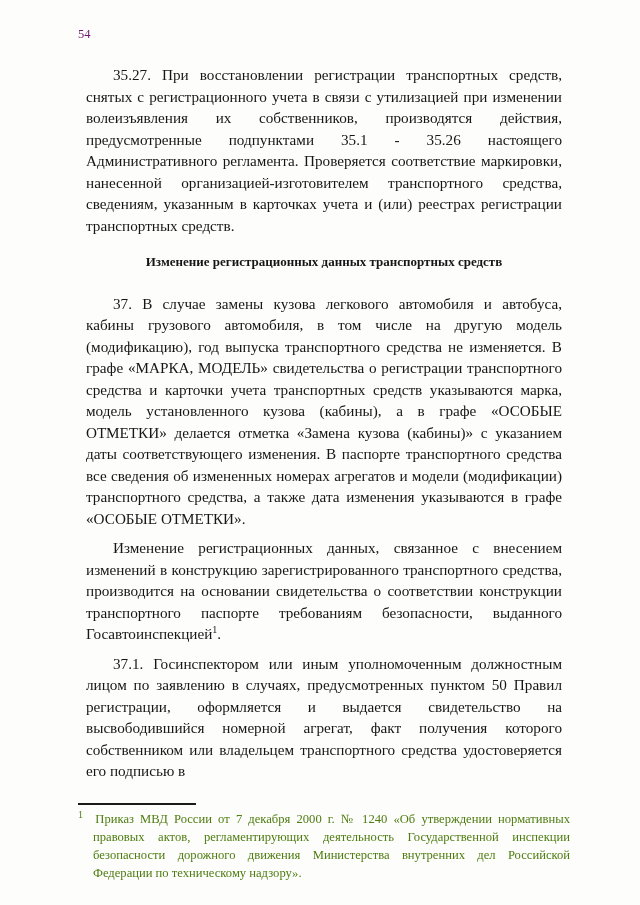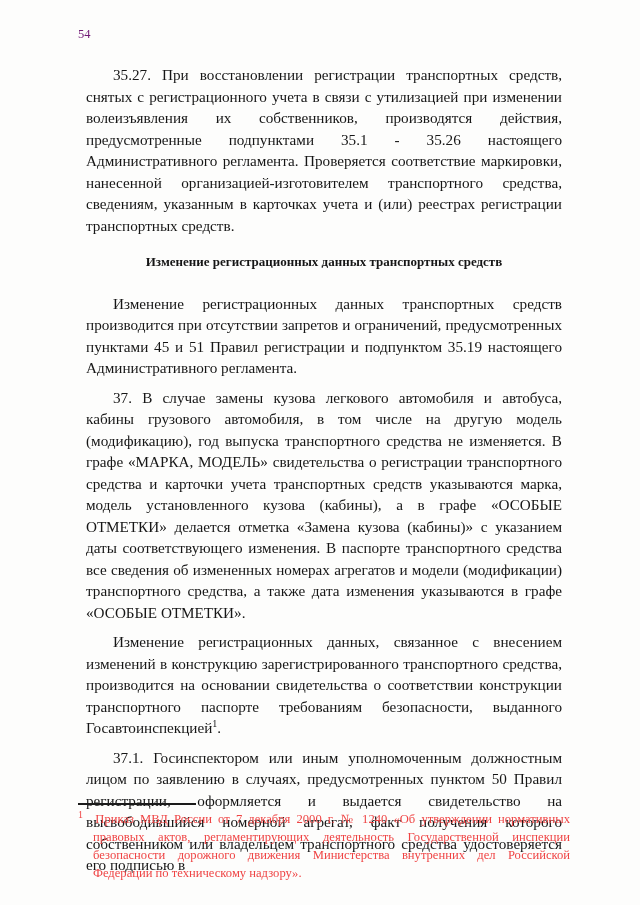--- a/index.html
+++ b/index.html
@@ -62,40 +62,39 @@
     border-top: 2px solid #1a1a1a;
     margin-bottom: 5px;
   }
   .footnote {
     margin: 0;
     font-size: 12.6px;
     line-height: 18px;
     text-align: justify;
     padding-left: 15px;
     text-indent: -15px;
-    color: #ef4444;
+    color: #4d7c0f;
   }
   .footnote .fn-gap { white-space: pre; }
 </style>
 </head>
 <body>
 
 <div class="page">
 
   <div class="page-number">54</div>
 
   <div class="body-column">
 
     <p class="para">35.27. При восстановлении регистрации транспортных средств, снятых с регистрационного учета в связи с утилизацией при изменении волеизъявления их собственников, производятся действия, предусмотренные подпунктами 35.1 - 35.26 настоящего Административного регламента. Проверяется соответствие маркировки, нанесенной организацией-изготовителем транспортного средства, сведениям, указанным в карточках учета и (или) реестрах регистрации транспортных средств.</p>
 
 
     <h2 class="section-heading">Изменение регистрационных данных транспортных средств</h2>
 
 
-    <p class="para">Изменение регистрационных данных транспортных средств производится при отсутствии запретов и ограничений, предусмотренных пунктами 45 и 51 Правил регистрации и подпунктом 35.19 настоящего Административного регламента.</p>
 
     <p class="para">37. В случае замены кузова легкового автомобиля и автобуса, кабины грузового автомобиля, в том числе на другую модель (модификацию), год выпуска транспортного средства не изменяется. В графе «МАРКА, МОДЕЛЬ» свидетельства о регистрации транспортного средства и карточки учета транспортных средств указываются марка, модель установленного кузова (кабины), а в графе «ОСОБЫЕ ОТМЕТКИ» делается отметка «Замена кузова (кабины)» с указанием даты соответствующего изменения. В паспорте транспортного средства все сведения об измененных номерах агрегатов и модели (модификации) транспортного средства, а также дата изменения указываются в графе «ОСОБЫЕ ОТМЕТКИ».</p>
 
     <p class="para"><span>Изменение регистрационных данных, связанное с внесением изменений в конструкцию зарегистрированного транспортного средства, производится на основании свидетельства о соответствии конструкции транспортного паспорте требованиям безопасности, выданного Госавтоинспекцией</span><sup class="fn-ref">1</sup><span>.</span></p>
 
     <p class="para">37.1. Госинспектором или иным уполномоченным должностным лицом по заявлению в случаях, предусмотренных пунктом 50 Правил регистрации, оформляется и выдается свидетельство на высвободившийся номерной агрегат, факт получения которого собственником или владельцем транспортного средства удостоверяется его подписью в</p>
 
   </div>
 
   <div class="footnote-area">

